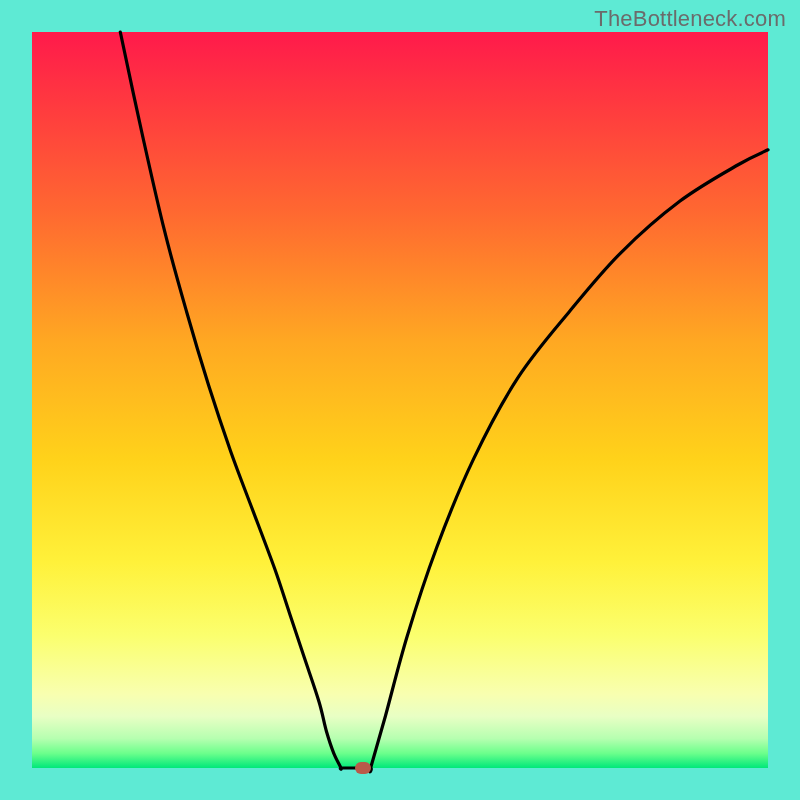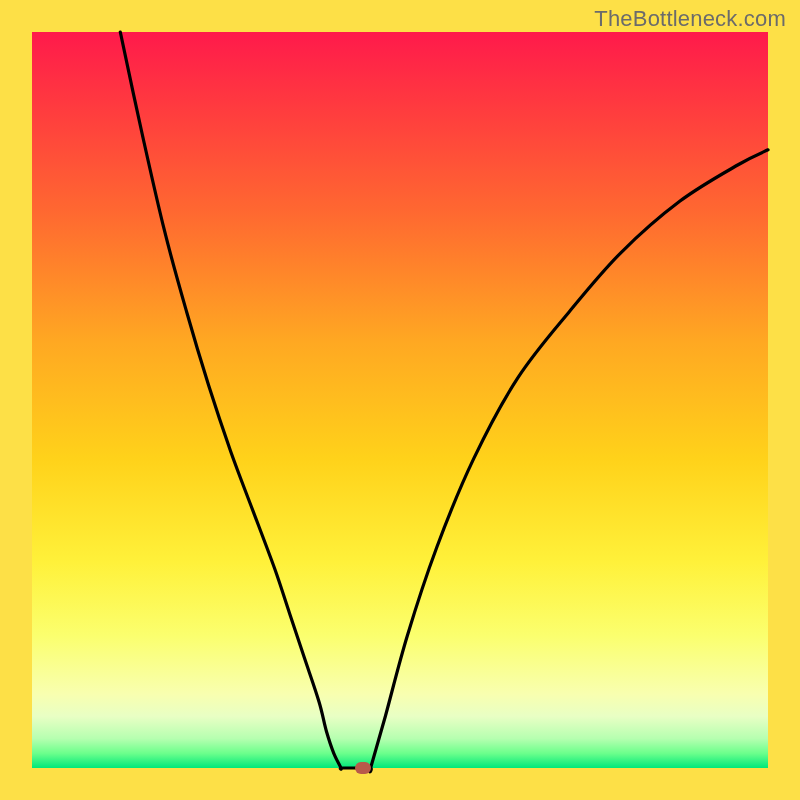--- a/index.html
+++ b/index.html
@@ -8,21 +8,21 @@
     width: 800px;
     height: 800px;
     background: #000;
     font-family: Arial, Helvetica, sans-serif;
     overflow: hidden;
   }
   .frame {
     position: relative;
     width: 800px;
     height: 800px;
-    background: #fde047;
+    background: #5eead4;
   }
   .plot-area {
     position: absolute;
     left: 32px;
     top: 32px;
     width: 736px;
     height: 736px;
     background: linear-gradient(to bottom,
       #ff1a4b 0%,
       #ff3a3f 10%,

